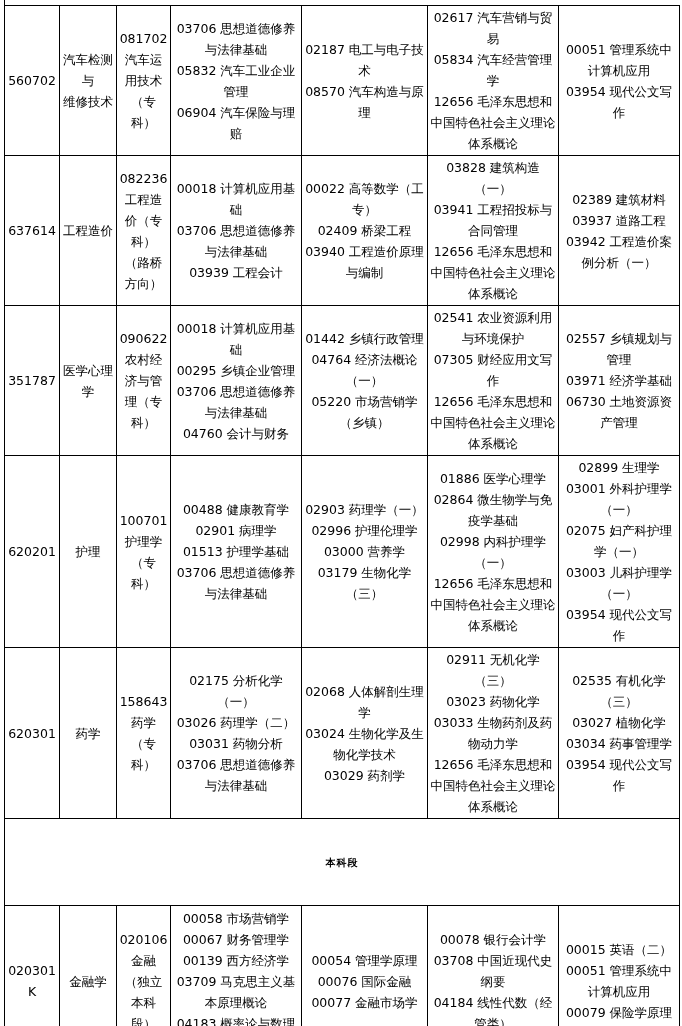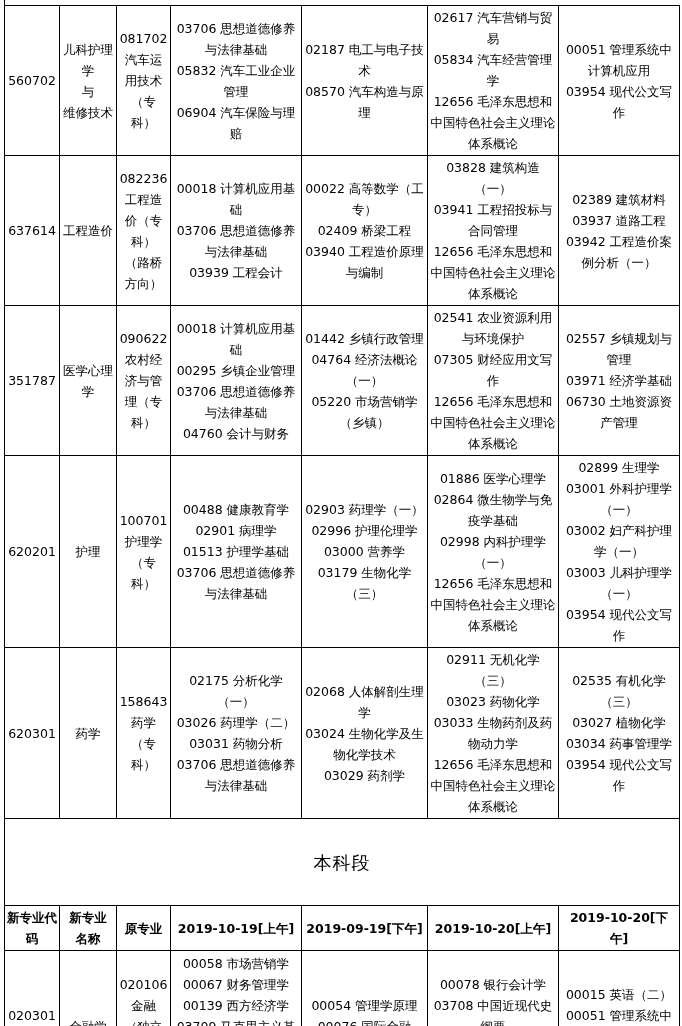--- a/index.html
+++ b/index.html
@@ -26,21 +26,21 @@
     overflow: hidden;
   }
   tr.r-auto1 td { height: 105px; }
   tr.r-auto2 td { height: 125px; }
   tr.r-agr  td { height: 130px; }
   tr.r-nur  td { height: 145px; }
   tr.r-pha  td { height: 151px; }
   tr.r-sec  td { height: 84px; }
   tr.r-head td { height: 42px; font-weight: bold; }
   tr.r-fin  td { height: 148px; }
-  td.section-cell { font-weight: normal; font-size: 18px; letter-spacing: 1px; }
+  td.section-cell { font-weight: bold; font-size: 10px; letter-spacing: 1px; }
 </style>
 </head>
 <body>
 
 <div class="page">
   <div class="border-stub"></div>
 
   <table class="sched">
     <colgroup>
       <col style="width:55px">
@@ -48,21 +48,21 @@
         <col style="width:54px">
       <col style="width:131px">
         <col style="width:126px">
         <col style="width:131px">
         <col style="width:121px">
     </colgroup>
 
     <tbody>
         <tr class="r-auto1">
       <td>560702</td>
-      <td>儿科护理学
+      <td>汽车检测
 与
 维修技术</td>
       <td>081702
 汽车运用技术（专科）</td>
       <td>03706 思想道德修养与法律基础
 05832 汽车工业企业管理
 06904 汽车保险与理赔</td>
       <td>02187 电工与电子技术
 08570 汽车构造与原理</td>
       <td>02617 汽车营销与贸易
@@ -120,21 +120,21 @@
       <td>02903 药理学（一）
 02996 护理伦理学
 03000 营养学
 03179 生物化学（三）</td>
       <td>01886 医学心理学
 02864 微生物学与免疫学基础
 02998 内科护理学（一）
 12656 毛泽东思想和中国特色社会主义理论体系概论</td>
       <td>02899 生理学
 03001 外科护理学（一）
-03002 妇产科护理学（一）
+02075 妇产科护理学（一）
 03003 儿科护理学（一）
 03954 现代公文写作</td>
     </tr>
     <tr class="r-pha">
       <td>620301</td>
       <td>药学</td>
       <td>158643
 药学（专科）</td>
       <td>02175 分析化学（一）
 03026 药理学（二）
@@ -150,30 +150,20 @@
       <td>02535 有机化学（三）
 03027 植物化学
 03034 药事管理学
 03954 现代公文写作</td>
     </tr>
 
     <tr class="r-sec">
       <td class="section-cell" colspan="7">本科段</td>
     </tr>
 
-    <tr class="r-head">
-      <td>新专业代码</td>
-      <td>新专业
-名称</td>
-      <td>原专业</td>
-      <td>2019-10-19[上午]</td>
-      <td>2019-09-19[下午]</td>
-      <td>2019-10-20[上午]</td>
-      <td>2019-10-20[下午]</td>
-    </tr>
 
     <tr class="r-fin">
       <td>020301K</td>
       <td>金融学</td>
       <td>020106
 金融（独立本科段）</td>
       <td>00058 市场营销学
 00067 财务管理学
 00139 西方经济学
 03709 马克思主义基本原理概论

